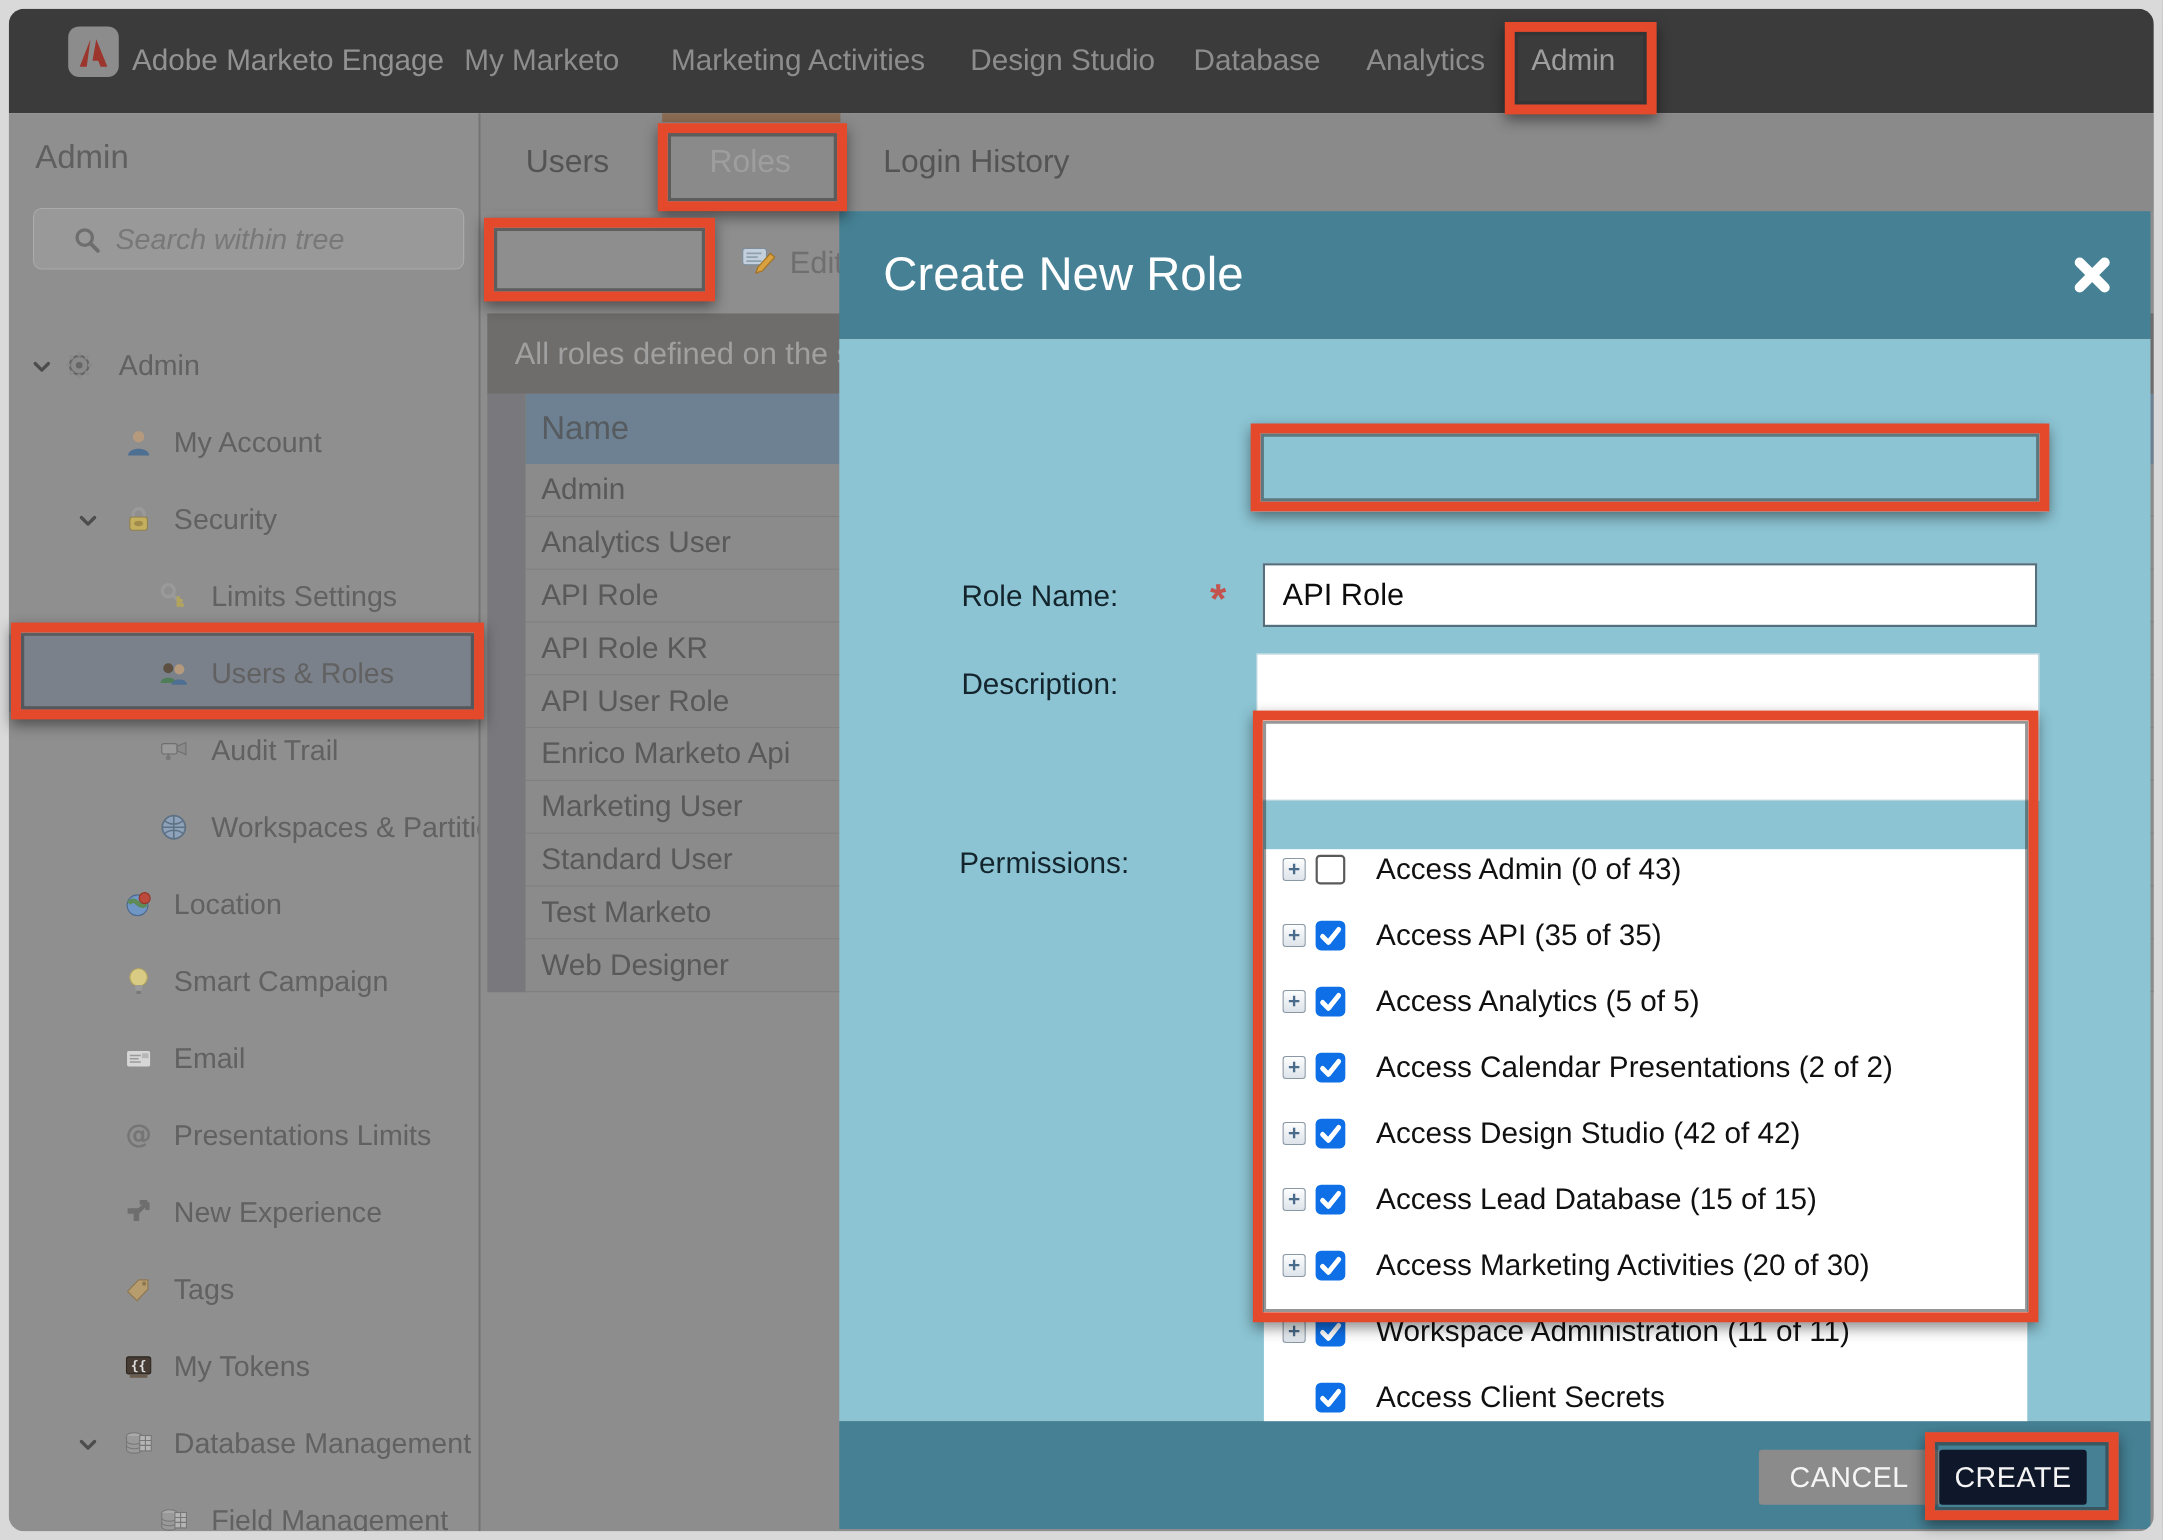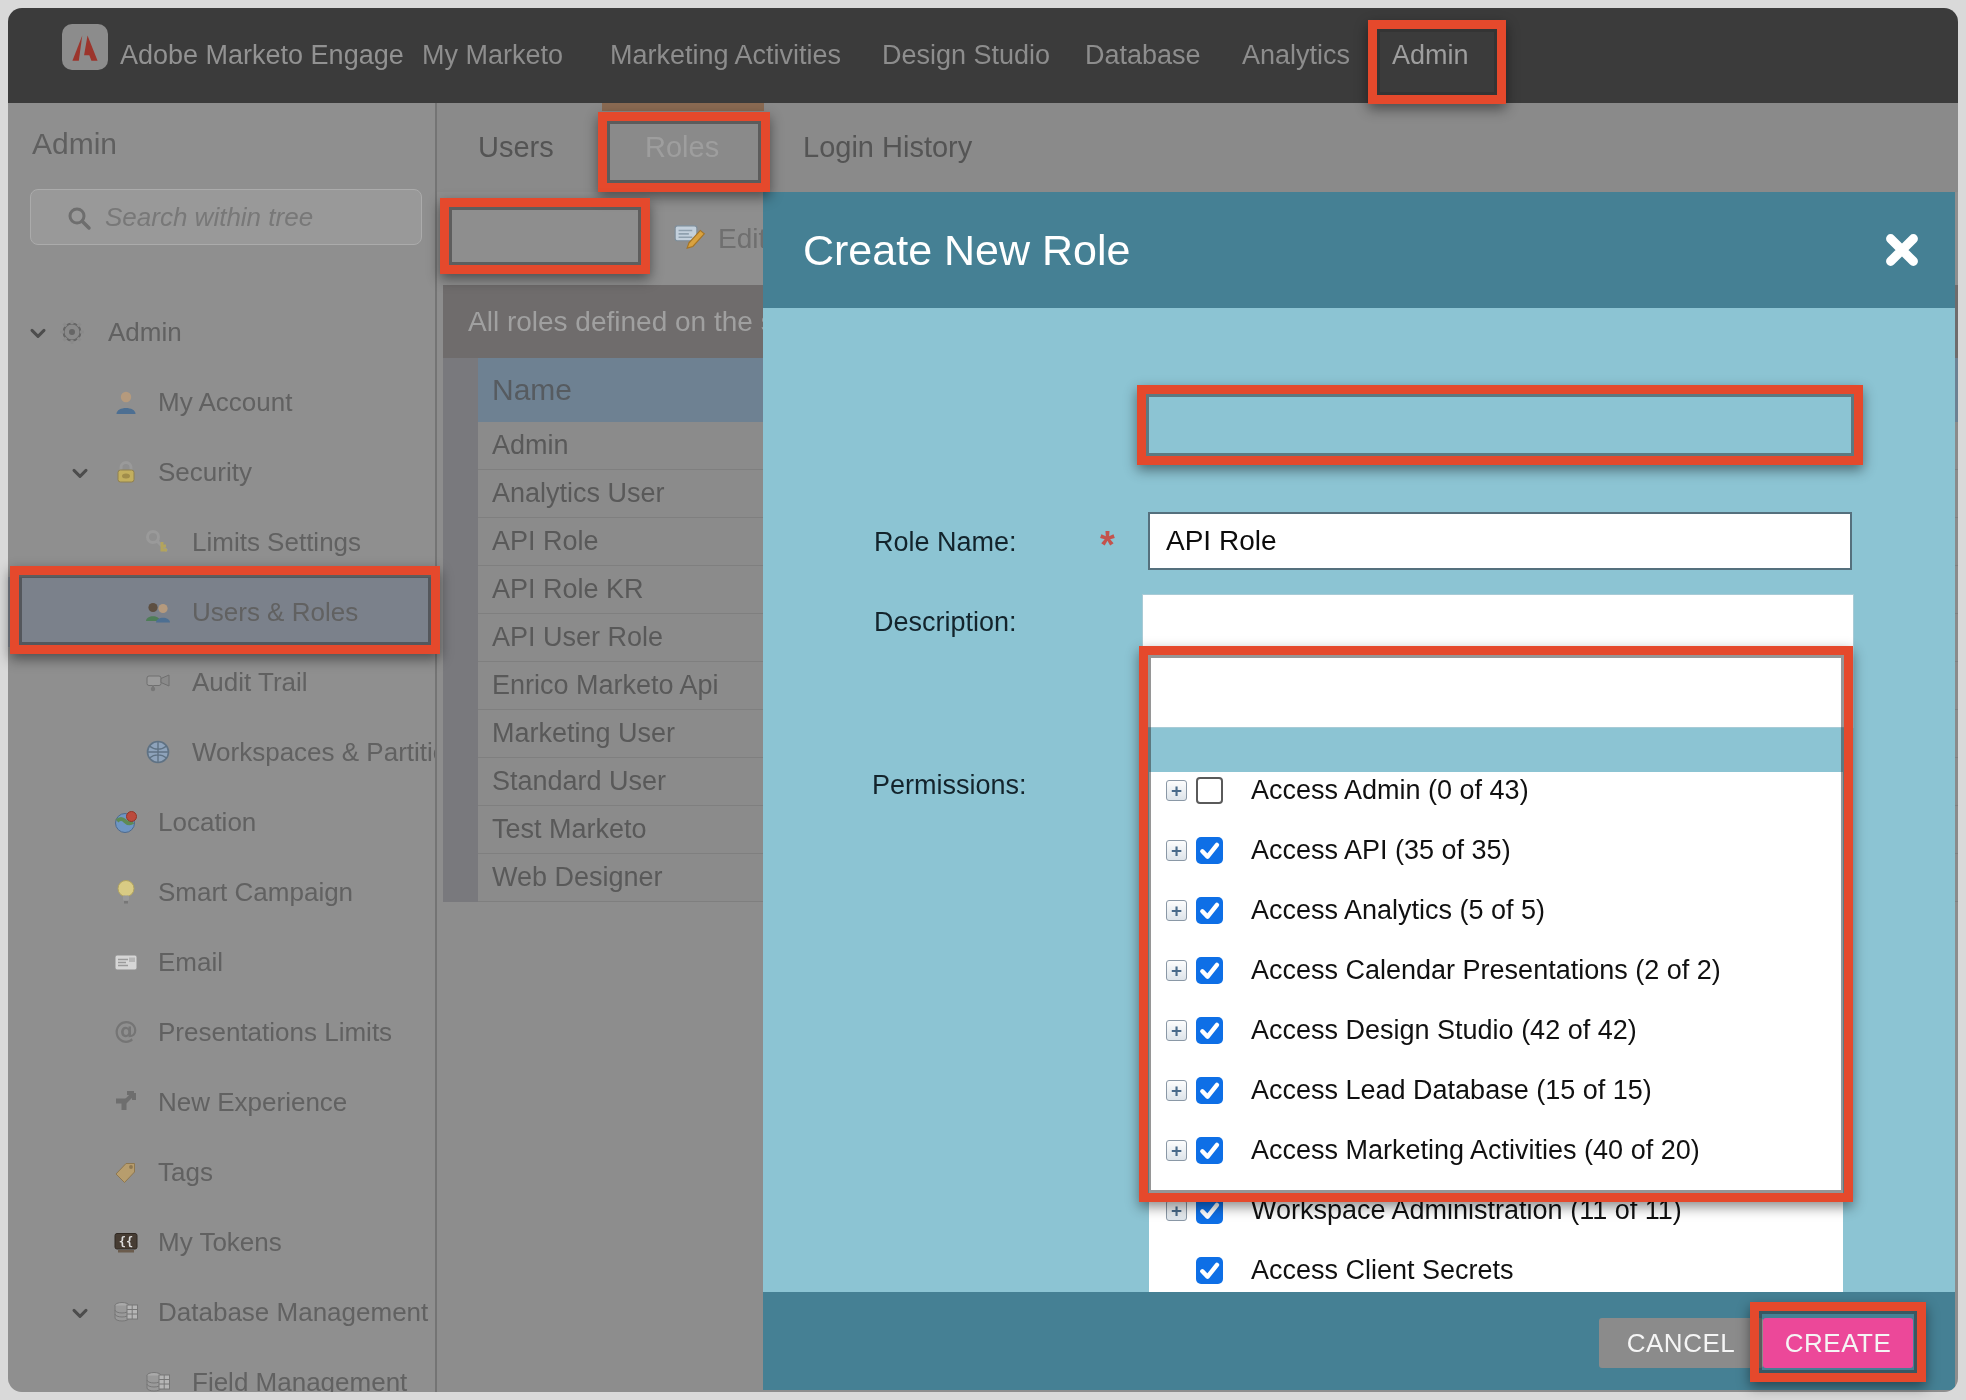--- a/index.html
+++ b/index.html
@@ -87,21 +87,21 @@
                    font-size:19px; font-weight:bold; color:#4a6b8a; line-height:17px; }
   .perm-check { position:absolute; left:47px; top:5px; width:27px; height:27px; border-radius:5px; }
   .perm-check.checked { background:#0e6fe6; }
   .perm-check.unchecked { background:#ffffff; border:2px solid #5a5a5a; border-radius:4px; }
   .perm-label { position:absolute; left:102px; top:0; height:36px; display:flex; align-items:center;
                 font-size:27px; color:#101010; white-space:nowrap; }
   .footer-btn { position:absolute; top:26px; height:50px; border-radius:3px; display:flex;
                 align-items:center; justify-content:center; font-size:26px; color:#f5f5f5;
                 letter-spacing:0.5px; cursor:pointer; }
   #cancel-button { left:836px; width:164px; background:#8b8b8b; }
-  #create-button { left:1000px; width:150px; background:#ec4899;text-align:right; }
+  #create-button { left:1000px; width:134px; background:#0f172a;text-align:right; }
 
   
   .anno { position:absolute; border:9px solid #e5492c; z-index:50; pointer-events:none;
           box-shadow:0 5px 12px rgba(0,0,0,.45), inset 0 0 0 3px rgba(45,45,45,.5); }
 </style>
 </head>
 <body>
 
 <div id="topnav" class="abs">
   <div id="adobe-logo">
@@ -365,21 +365,21 @@
           <span class="perm-check checked"><svg width="27" height="27" viewBox="0 0 17 17">
               <path d="M4 9 l3.3 3.4 L13.2 5" stroke="#fff" stroke-width="2.8" fill="none" stroke-linecap="round" stroke-linejoin="round"></path>
             </svg></span>
           <span class="perm-label">Access Lead Database (15 of 15)</span>
         </div>
         <div class="perm-row" style="top: 360px;">
           <span class="perm-expander">+</span>
           <span class="perm-check checked"><svg width="27" height="27" viewBox="0 0 17 17">
               <path d="M4 9 l3.3 3.4 L13.2 5" stroke="#fff" stroke-width="2.8" fill="none" stroke-linecap="round" stroke-linejoin="round"></path>
             </svg></span>
-          <span class="perm-label">Access Marketing Activities (40 of 20)</span>
+          <span class="perm-label">Access Marketing Activities (20 of 30)</span>
         </div>
         <div class="perm-row" style="top: 420px;">
           <span class="perm-expander">+</span>
           <span class="perm-check checked"><svg width="27" height="27" viewBox="0 0 17 17">
               <path d="M4 9 l3.3 3.4 L13.2 5" stroke="#fff" stroke-width="2.8" fill="none" stroke-linecap="round" stroke-linejoin="round"></path>
             </svg></span>
           <span class="perm-label">Workspace Administration (11 of 11)</span>
         </div>
         <div class="perm-row" style="top: 480px;">
           <span class="perm-check checked"><svg width="27" height="27" viewBox="0 0 17 17">

